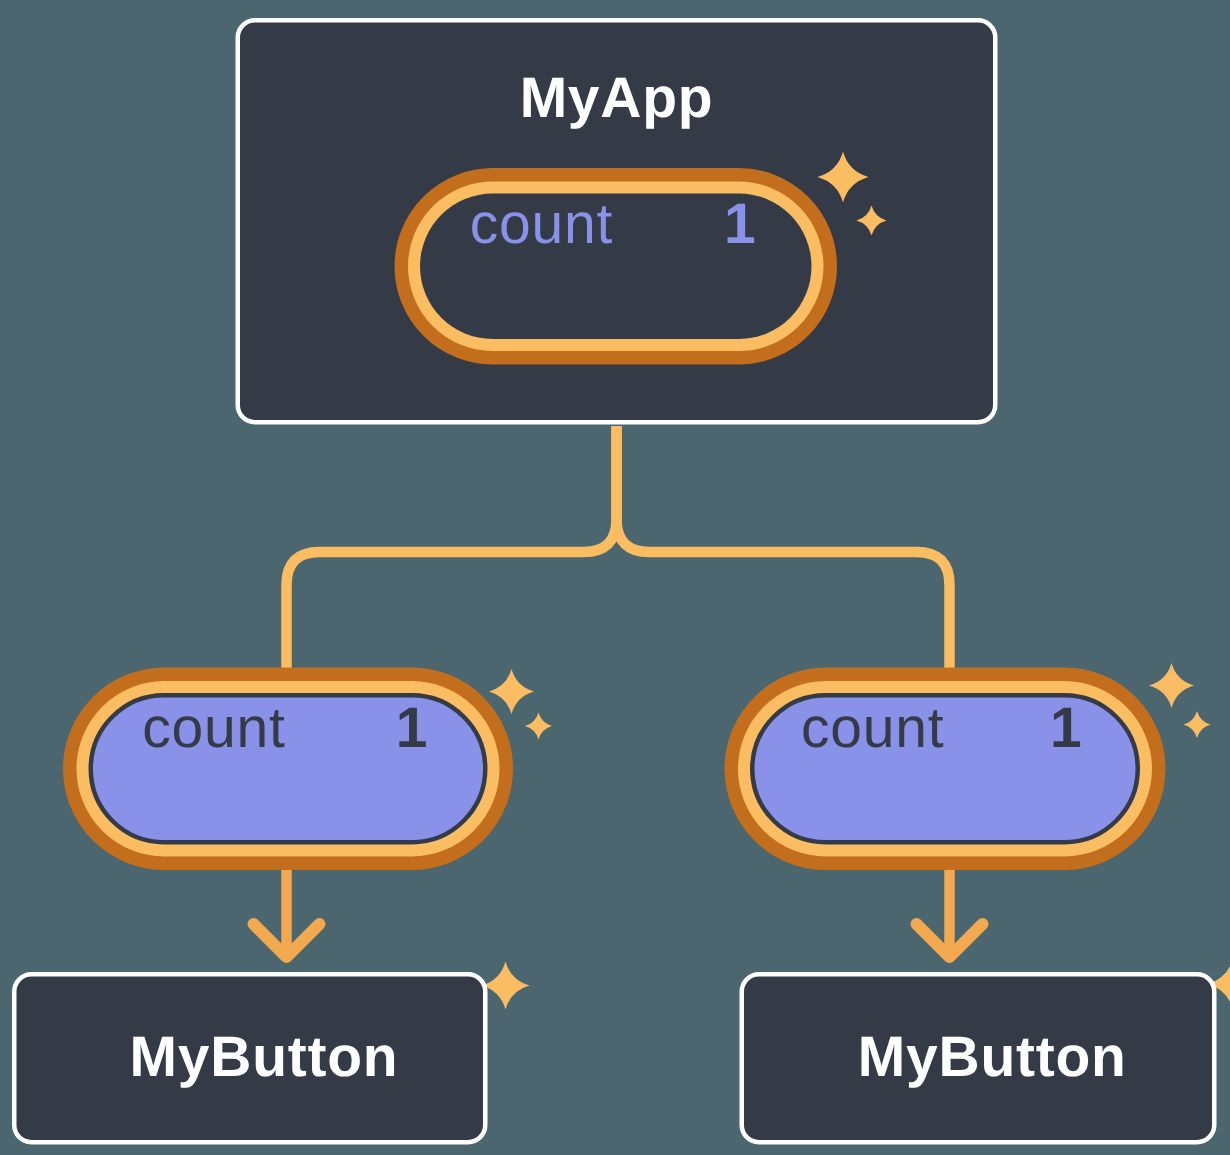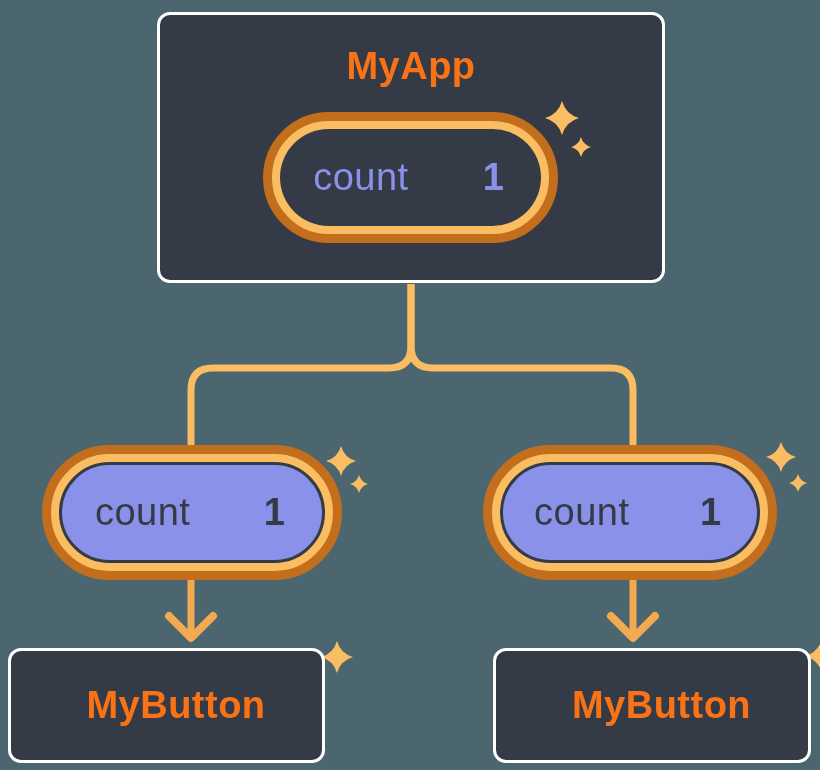--- a/index.html
+++ b/index.html
@@ -13,21 +13,21 @@
   
   .node{
     position:absolute;
     background:#353A47;
     border:3px solid #FFFFFF;
     border-radius:13px;
     box-sizing:border-box;
     z-index:2;
   }
   .node-title{
-    color:#f97316;
+    color:#ffffff;
     font-size:38px;
     font-weight:600;
     letter-spacing:.5px;
     text-align:center;
   }
   #myapp-node{left:157px;top:12px;width:508px;height:271px;}
   #myapp-node .node-title{position:absolute;left:0;top:30px;width:100%;}
   .button-node{display:flex;align-items:center;justify-content:center;padding-left:19px;}
   #mybutton-left-node{left:8px;top:648px;width:317px;height:115px;}
   #mybutton-right-node{left:493px;top:648px;width:318px;height:115px;}
@@ -40,21 +40,21 @@
     background:#FABD62;
     border-radius:999px;
     padding:8px;
     z-index:3;
   }
   .pill-core{
     box-sizing:border-box;
     width:100%;height:100%;
     border-radius:999px;
     display:flex;
-    align-items:center;
+    align-items:flex-start;
     overflow:hidden;
   }
   .pill-core.dark{background:#353A47;}
   .pill-core.purple{background:#8A91E8;border:3px solid #353A47;}
   .pill-cell{
     display:flex;align-items:center;justify-content:center;
     font-size:38px;letter-spacing:.5px;
   }
   .cell-label{flex:1 1 63%;font-weight:400;}
   .cell-value{flex:1 1 37%;font-weight:700;}

